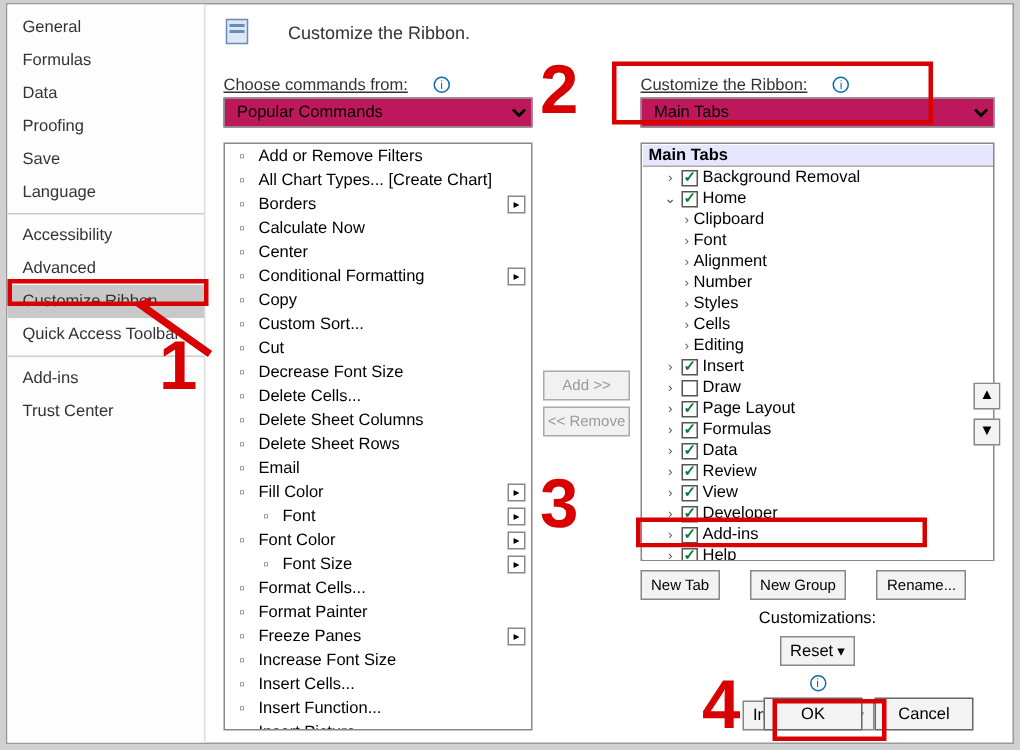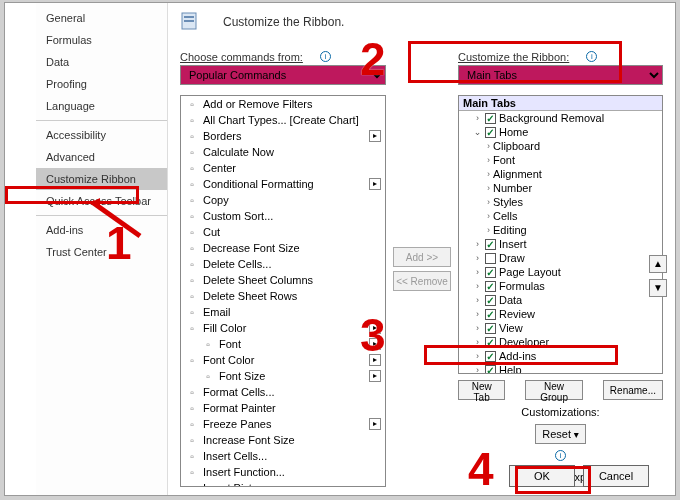--- a/index.html
+++ b/index.html
@@ -1,17 +1,17 @@
 <!DOCTYPE html>
 <html><head>
 <meta charset="utf-8">
 <style>
   * { box-sizing: border-box; margin: 0; padding: 0; font-family: "Segoe UI", Tahoma, sans-serif; font-size: 11px; }
   body { background: #d0d0d0; width: 680px; height: 500px; overflow: hidden; position: relative; }
-  .window { background: #fff; position: absolute; left: 4px; top: 2px; width: 672px; height: 494px; border: 1px solid #999; display: flex; padding-left: 31px; }
+  .window { background: #fff; position: absolute; left: 4px; top: 2px; width: 672px; height: 494px; border: 1px solid #999; display: flex; }
 
   
   .nav { width: 132px; background: #fdfdfd; border-right: 1px solid #ddd; padding-top: 4px; }
   .nav-item { padding: 5px 10px; cursor: pointer; color: #333; }
   .nav-item.sep { border-top: 1px solid #ccc; margin-top: 3px; padding-top: 8px; }
   .nav-item.selected { background: #c8c8c8; }
 
   
   .main { flex: 1; padding: 8px 12px 8px 12px; position: relative; display: flex; flex-direction: column; }
   .title-row { display: flex; align-items: center; gap: 23px; margin-bottom: 18px; }
@@ -70,20 +70,21 @@
 </style>
 </head>
 <body>
 
 <div class="window">
   <div class="nav" id="nav">
       <div class="nav-item">General</div>
       <div class="nav-item">Formulas</div>
       <div class="nav-item">Data</div>
       <div class="nav-item">Proofing</div>
+      <div class="nav-item">Save</div>
       <div class="nav-item">Language</div>
       <div class="nav-item sep">Accessibility</div>
       <div class="nav-item">Advanced</div>
       <div class="nav-item selected">Customize Ribbon</div>
       <div class="nav-item">Quick Access Toolbar</div>
       <div class="nav-item sep">Add-ins</div>
       <div class="nav-item">Trust Center</div>
     </div>
 
   <div class="main">

